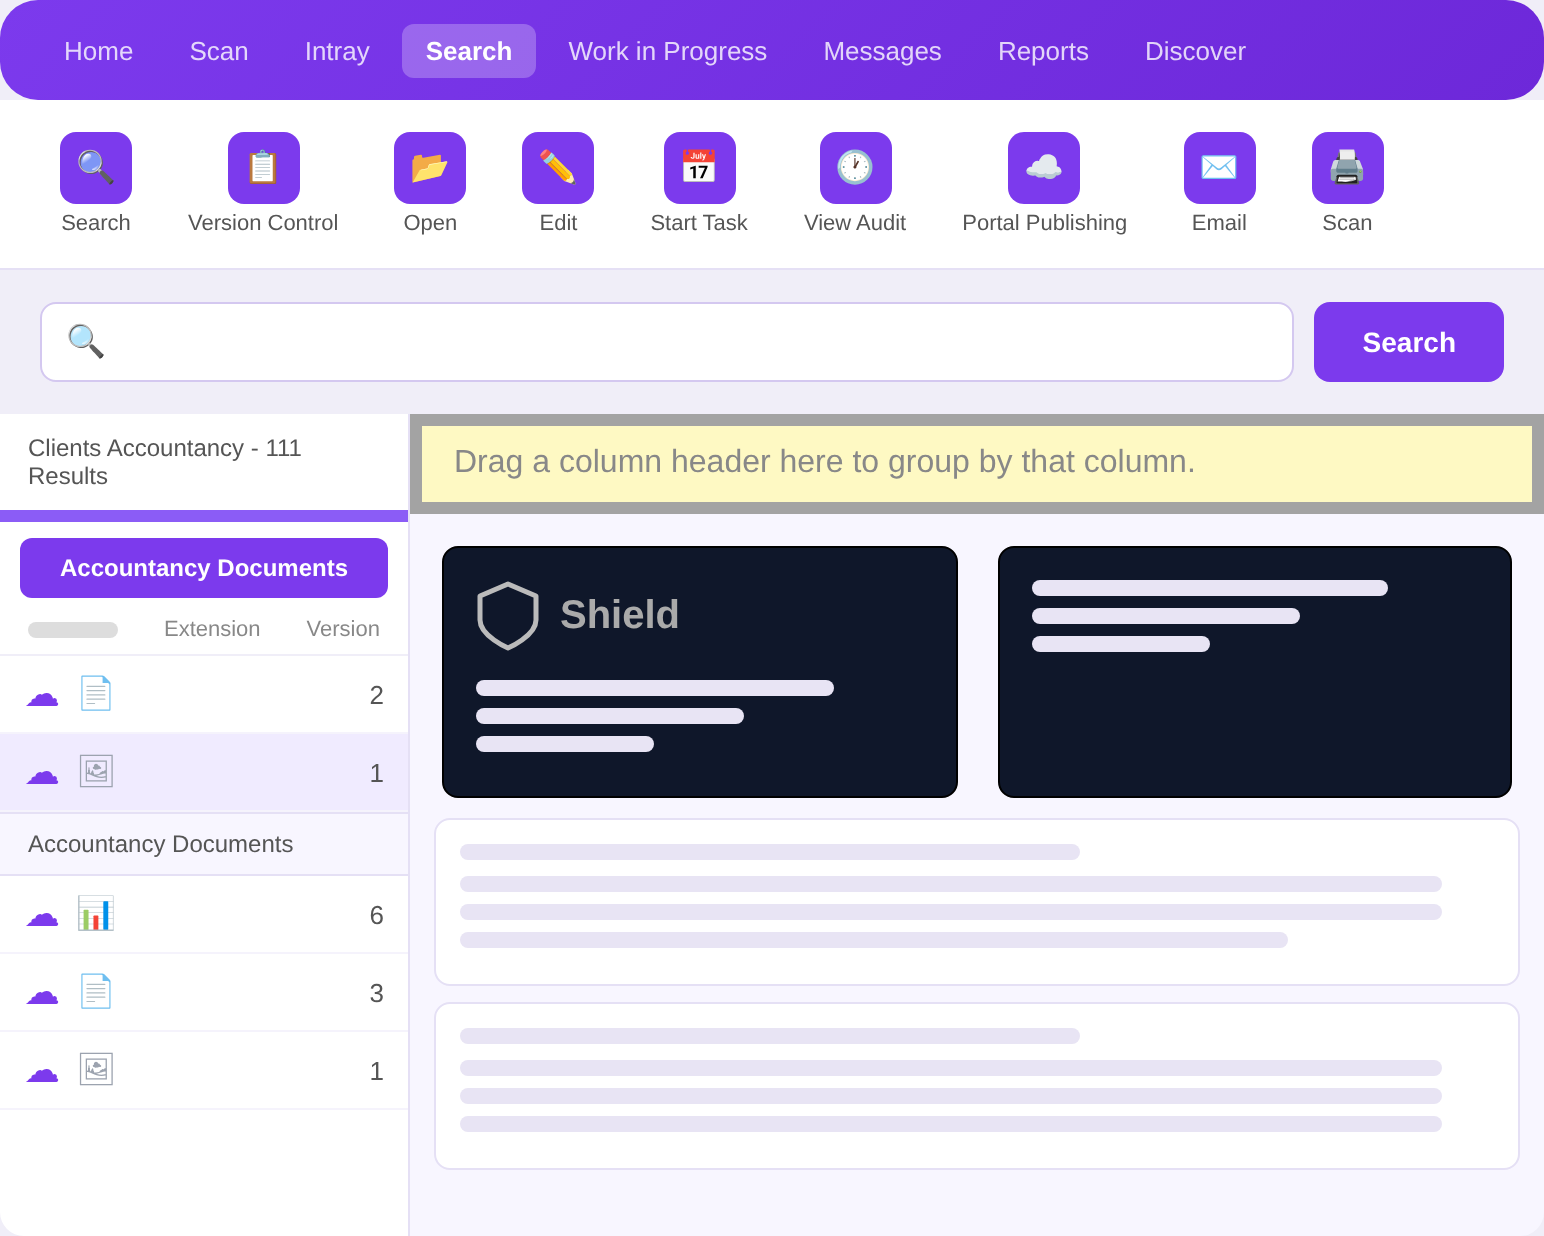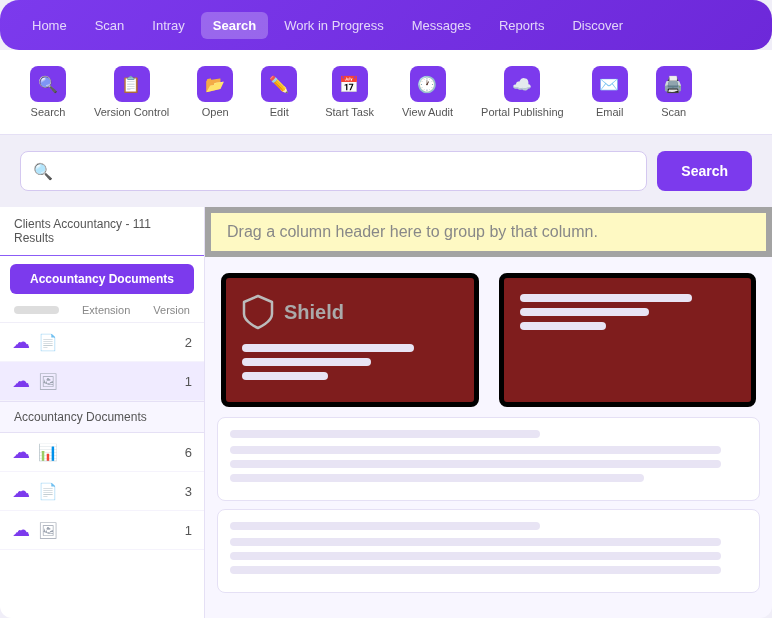--- a/index.html
+++ b/index.html
@@ -122,21 +122,21 @@
       width: 205px;
       background: #fff;
       border-right: 1px solid #e5e0f5;
       overflow-y: auto;
       flex-shrink: 0;
     }
     .results-header {
       padding: 10px 14px;
       font-size: 12px;
       color: #555;
-      border-bottom: 1px solid #8b5cf6;
+      border-bottom: 6px solid #8b5cf6;
       font-weight: 500;
     }
     .category-tab {
       background: #7c3aed;
       color: white;
       padding: 8px 14px;
       font-size: 12px;
       font-weight: 600;
       cursor: pointer;
       margin: 8px 10px 4px;
@@ -185,22 +185,22 @@
     }
     .drag-hint {
       background: #fef9c3;
       border: 6px solid #a3a3a3;
       padding: 10px 16px;
       font-size: 16px;
       color: #888;
       margin: 0;
     }
     .content-card {
-      background: #7f1d1d;
-      border: 5px solid #000000;
+      background: #0f172a;
+      border: 1px solid #000000;
       border-radius: 8px;
       padding: 16px;
       margin: 4px;
     }
     .card-logo {
       display: flex;
       align-items: center;
       gap: 10px;
       margin-bottom: 14px;
     }

